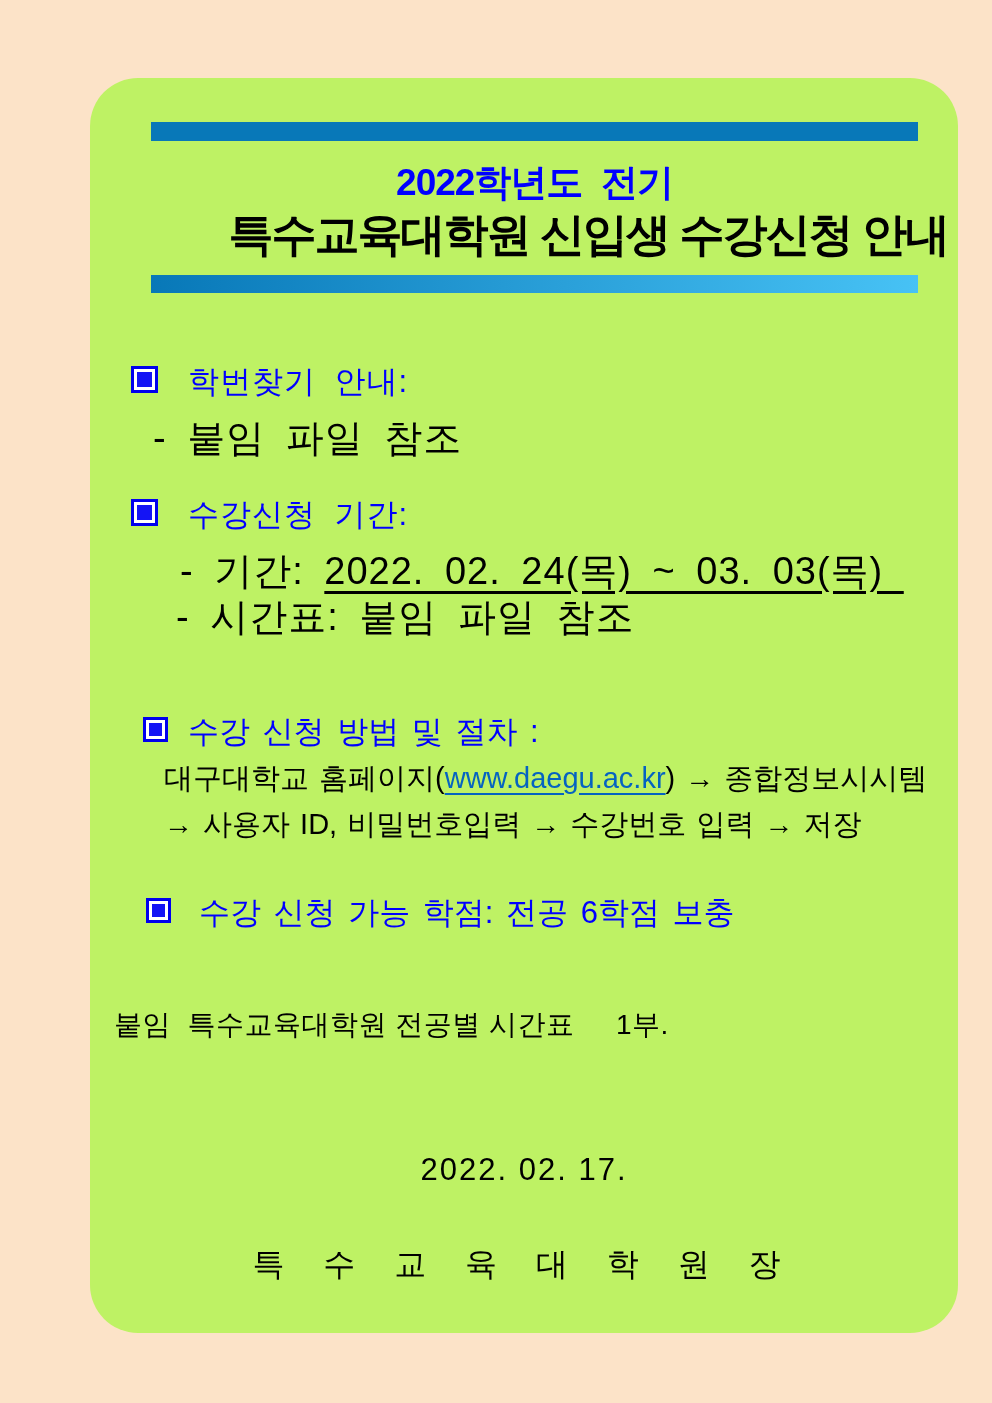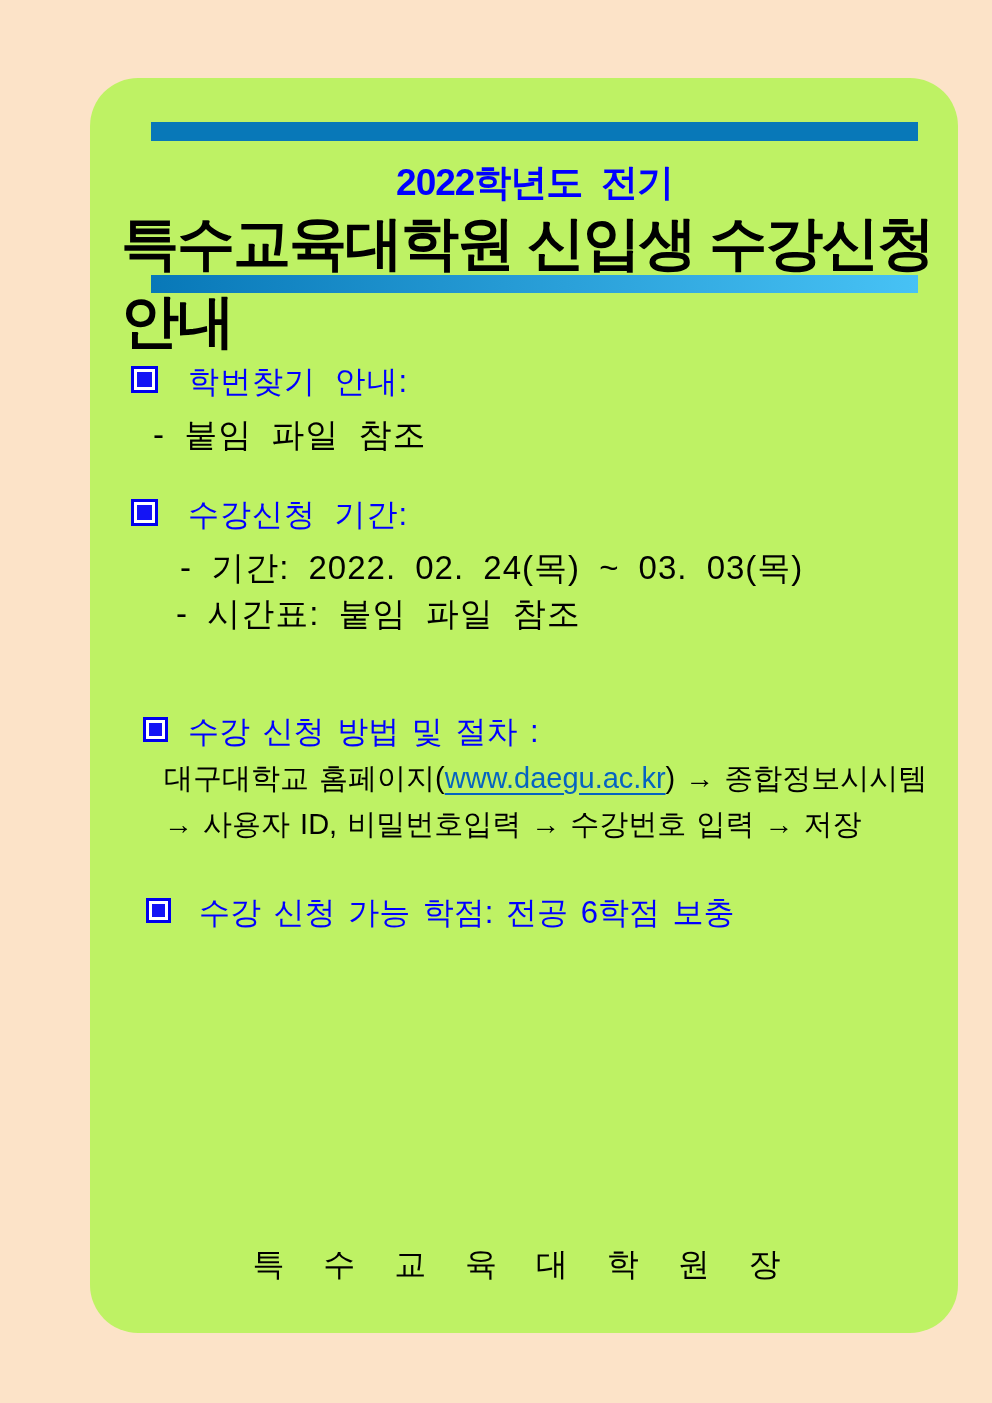--- a/index.html
+++ b/index.html
@@ -29,22 +29,22 @@
   .subtitle {
     position: absolute; left: 123px; top: 158px; width: 767px;
     text-align: center;
     font-size: 37px; font-weight: bold;
     color: #0000FF;
     letter-spacing: -1px;
     white-space: pre-wrap;
   }
   .main-title {
     position: absolute; left: 93px; top: 205px; width: 827px;
-    text-align: left;
-    font-size: 58px; font-weight: 800;
+    text-align: right;
+    font-size: 45px; font-weight: 800;
     color: #000000;
     letter-spacing: -2px;
     white-space: pre-wrap;
   }
   .gradient-bar {
     position: absolute; left: 123px; top: 275px;
     width: 767px; height: 18px;
     background: linear-gradient(to right, #0878B8, #47C2F5);
   }
 
@@ -64,30 +64,31 @@
   .bullet.small .inner { width: 13px; height: 13px; }
 
   .sec-heading {
     color: #0000FF;
     font-size: 31px;
     word-spacing: 9px;
     letter-spacing: 1px;
   }
   .body-line {
     color: #000000;
-    font-size: 33px;
+    font-size: 38px;
     word-spacing: 9px;
     letter-spacing: 1px;
   }
   .body-line.condensed {
     font-size: 29px;
     word-spacing: 2px;
     letter-spacing: 0px;
   }
   .underlined {
+    text-decoration: underline;
     text-underline-offset: 7px;
   }
   .link {
     color: #0563C1;
     text-decoration: underline;
     text-underline-offset: 5px;
     cursor: pointer;
   }
   .attachment-line {
     color: #000000;
@@ -148,17 +149,19 @@
     <div class="abs body-line condensed" style="left:74px; top:727px;">→ 사용자 ID, 비밀번호입력 → 수강번호 입력 → 저장</div>
   </div>
 
   <div>
     <div class="bullet small" style="left:56px; top:820px;">
         <div class="inner"></div>
       </div>
     <div class="abs sec-heading" style="left:109px; top:814px; word-spacing:4px; letter-spacing:0;">수강 신청 가능 학점: 전공 6학점 보충</div>
   </div>
 
+  <div class="abs attachment-line" style="left:24px; top:928px;">붙임  특수교육대학원 전공별 시간표     1부.</div>
 
+  <div class="doc-date" style="left:61px; top:1074px;">2022. 02. 17.</div>
 
   <div class="signature" style="left:31px; top:1165px;">특 수 교 육 대 학 원 장</div>
 
 </div>
 
 </body></html>

